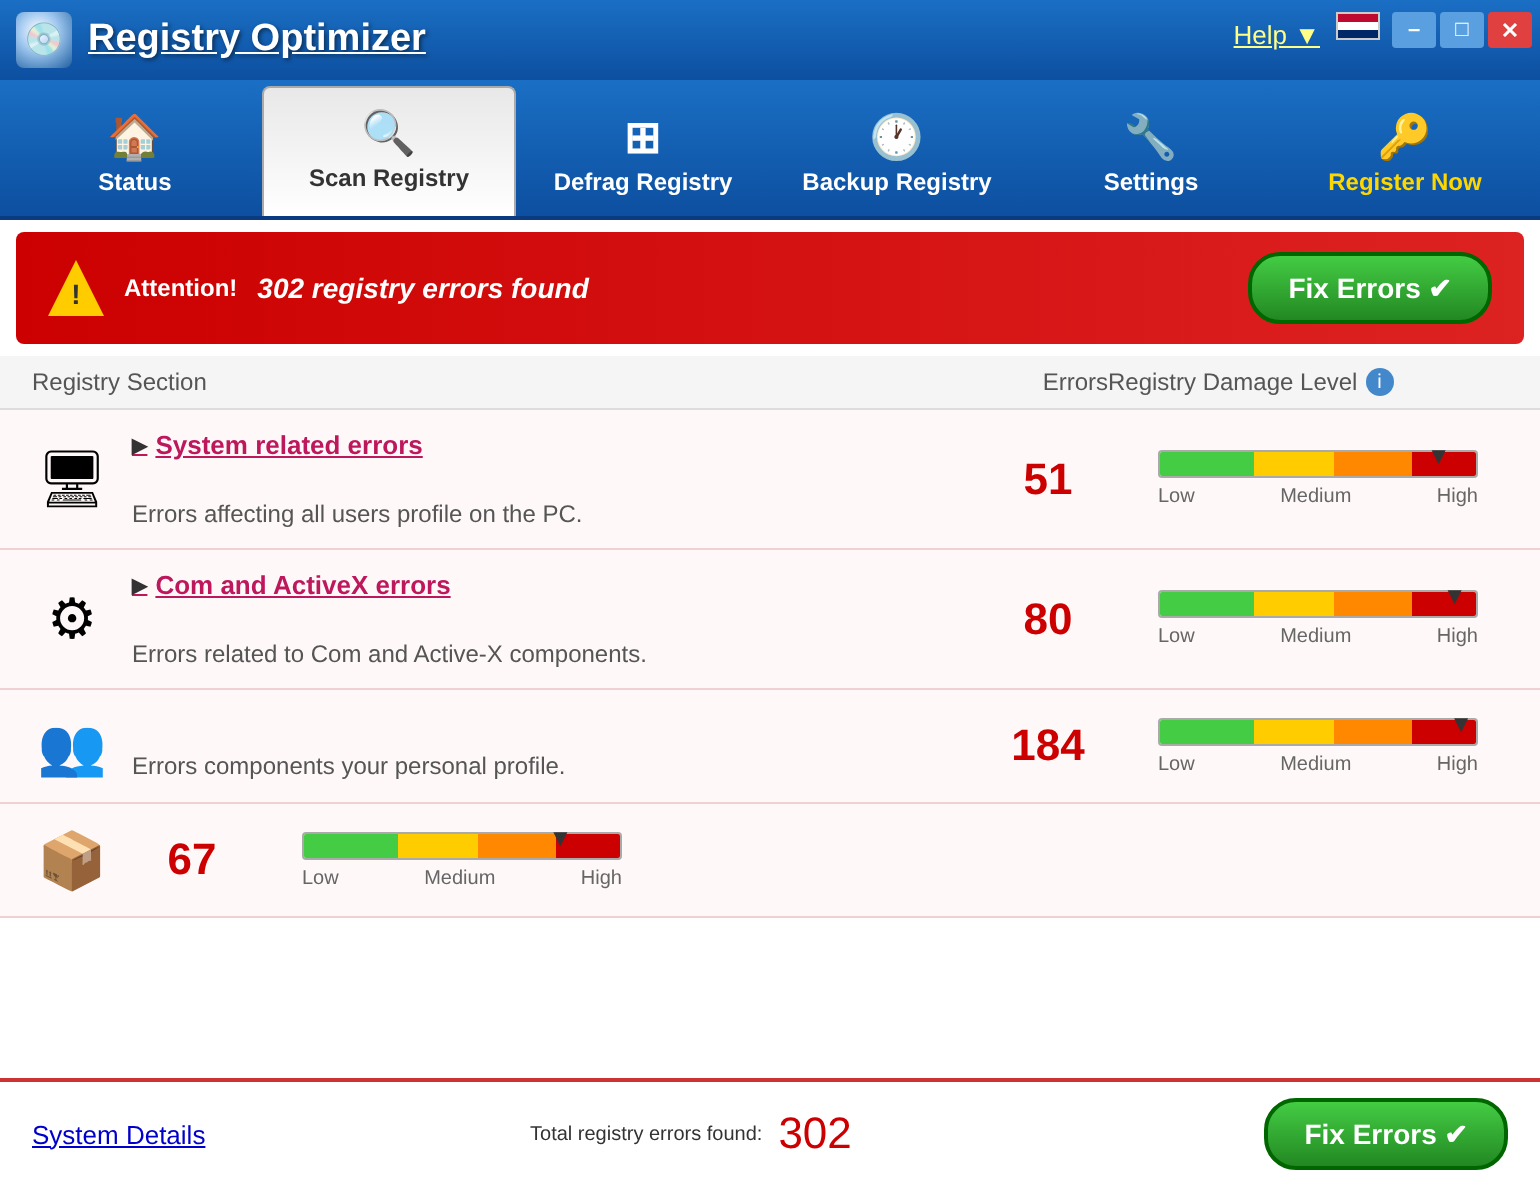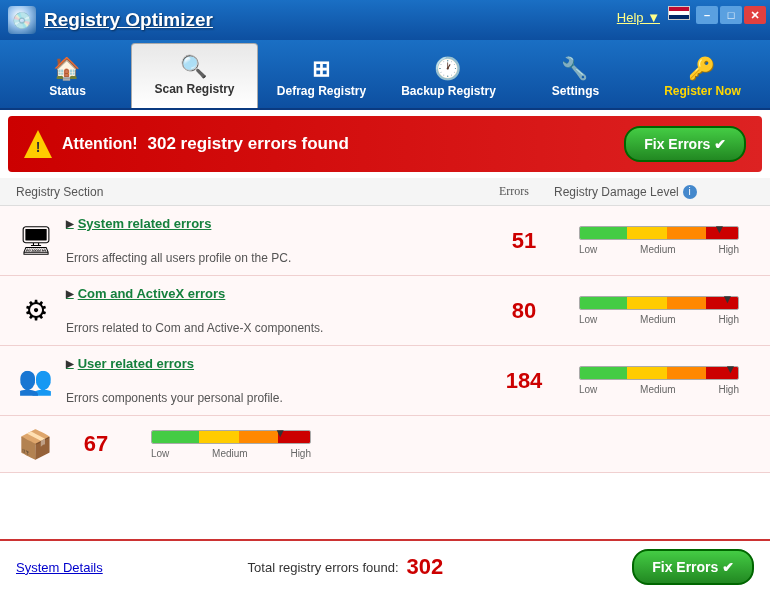--- a/index.html
+++ b/index.html
@@ -170,21 +170,21 @@
     #table-header {
       display: flex;
       align-items: center;
       padding: 6px 16px;
       background: #f5f5f5;
       border-bottom: 1px solid #ddd;
       font-size: 12px;
       color: #555;
     }
     .col-section { flex: 1; }
-    .col-errors { width: 80px; text-align: center; font-family: Liberation Serif, serif; }
+    .col-errors { width: 80px; text-align: right; }
     .col-damage { width: 200px; text-align: center; display: flex; align-items: center; gap: 4px; }
 
     
     #error-list {
       flex: 1;
       overflow-y: auto;
       border-right: none;
     }
 
     
@@ -197,21 +197,21 @@
       gap: 10px;
     }
     .row-icon {
       width: 40px; height: 36px;
       flex-shrink: 0;
       display: flex; align-items: center; justify-content: center;
       font-size: 28px;
     }
     .row-info { flex: 1; }
     .row-title {
-      color: #15803d;
+      color: #be185d;
       text-decoration: underline;
       font-weight: bold;
       cursor: pointer;
       font-size: 13px;
       display: flex; align-items: center; gap: 4px;
     }
     .row-title::before {
       content: '▶';
       font-size: 10px;
       color: #333;
@@ -263,25 +263,25 @@
       align-items: center;
       justify-content: space-between;
       background: white;
     }
     .error-details-link {
       color: #0000cc;
       text-decoration: underline;
       cursor: pointer;
       font-size: 13px;
     }
-    .total-text { font-size: 13px; color: #333; }
+    .total-text { font-size: 10px; color: #333; }
     .total-count {
       color: #cc0000;
       font-size: 22px;
-      font-weight: bold;
+      font-weight: normal;
       margin-left: 8px;
     }
 
     
     #error-list::-webkit-scrollbar { width: 14px; }
     #error-list::-webkit-scrollbar-track { background: #f0f0f0; }
     #error-list::-webkit-scrollbar-thumb { background: #b0b0b0; border: 1px solid #aaa; }
   </style>
 </head>
 <body>
@@ -323,22 +323,22 @@
     <span class="tab-icon">🔑</span>
     <span>Register Now</span>
   </div>
 </div>
 
 <div id="main">
 
   <div id="attention-bar">
     <div class="attention-left">
       <div class="warning-triangle"></div>
-      <span style="font-size:16px;font-weight:bold;color:white;">Attention!</span>
-      <span style="font-size:17px;color:white;">302 registry errors found</span>
+      <span style="font-size:12px;font-weight:bold;color:white;">Attention!</span>
+      <span style="font-size:14px;color:white;font-style:italic;">302 registry errors found</span>
     </div>
     <button class="fix-errors-btn">Fix Errors ✔</button>
   </div>
 
   <div id="table-header">
     <div class="col-section">Registry Section</div>
     <div class="col-errors">Errors</div>
     <div class="col-damage">
       <span>Registry Damage Level</span>
       <span style="width:14px;height:14px;background:#4488cc;border-radius:50%;color:white;font-size:10px;display:inline-flex;align-items:center;justify-content:center;cursor:pointer;">i</span>
@@ -393,21 +393,20 @@
           <span>Low</span>
           <span>Medium</span>
           <span>High</span>
         </div>
       </div>
     </div>
 
     <div class="error-row">
       <div class="row-icon">👥</div>
       <div class="row-info">
-        <div class="row-title">User related errors</div>
         <div class="row-desc">Errors components your personal profile.</div>
       </div>
       <div class="row-count">184</div>
       <div class="row-damage">
         <div style="position:relative; margin-bottom:2px;">
           <div class="damage-bar-container">
             <div class="damage-segment seg-green" style="width:30%;"></div>
             <div class="damage-segment seg-yellow" style="width:25%;"></div>
             <div class="damage-segment seg-orange" style="width:25%;"></div>
             <div class="damage-segment seg-red" style="width:20%;"></div>

